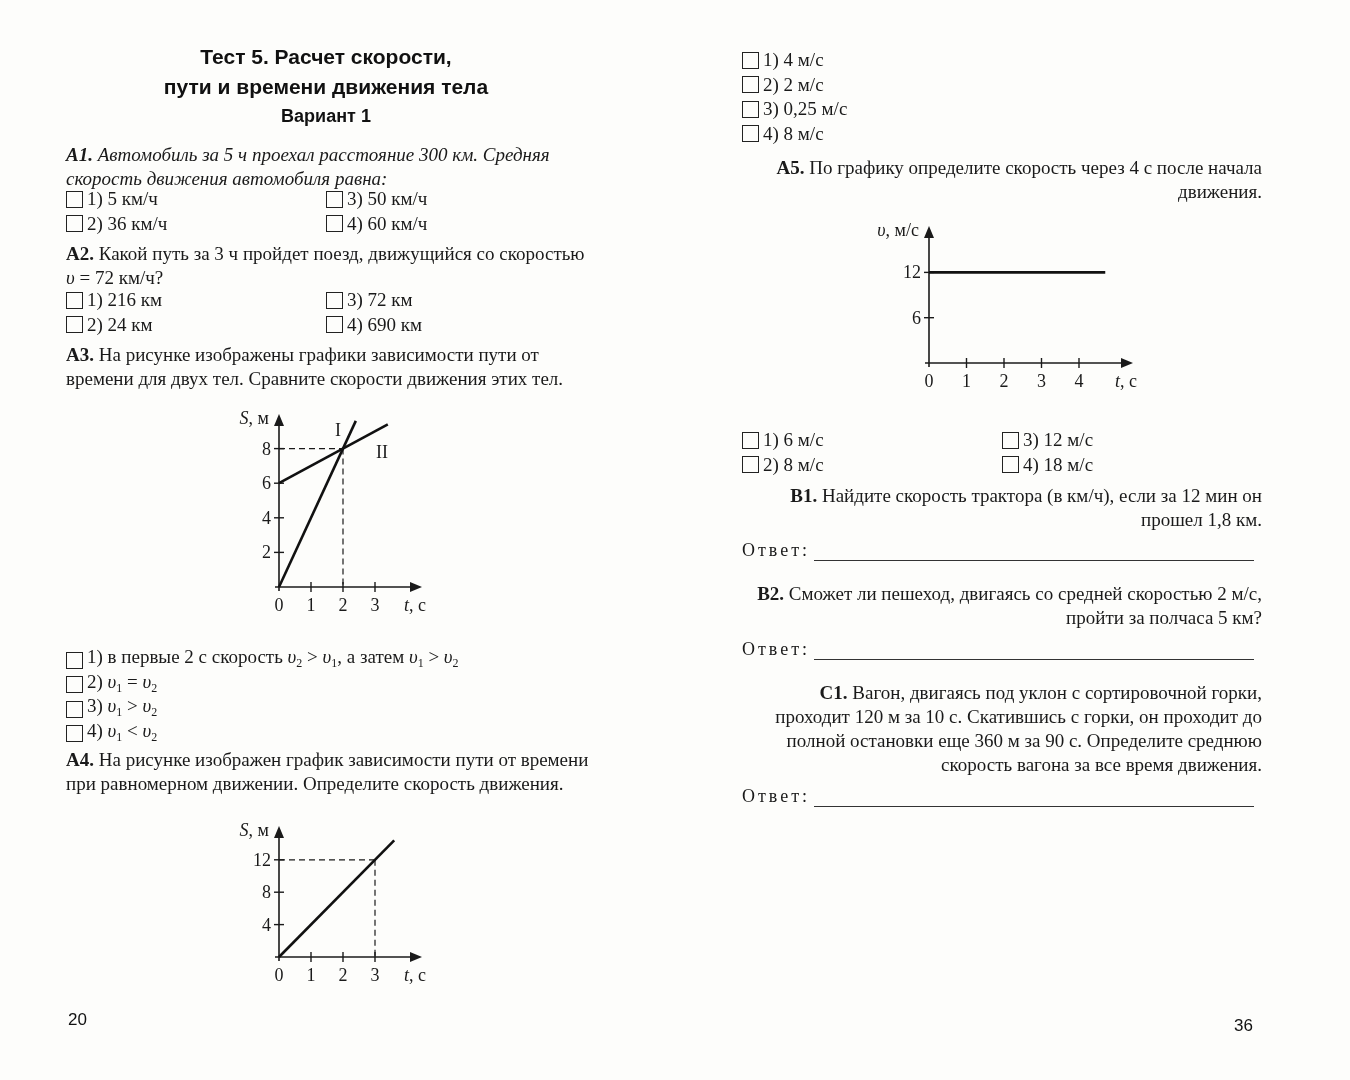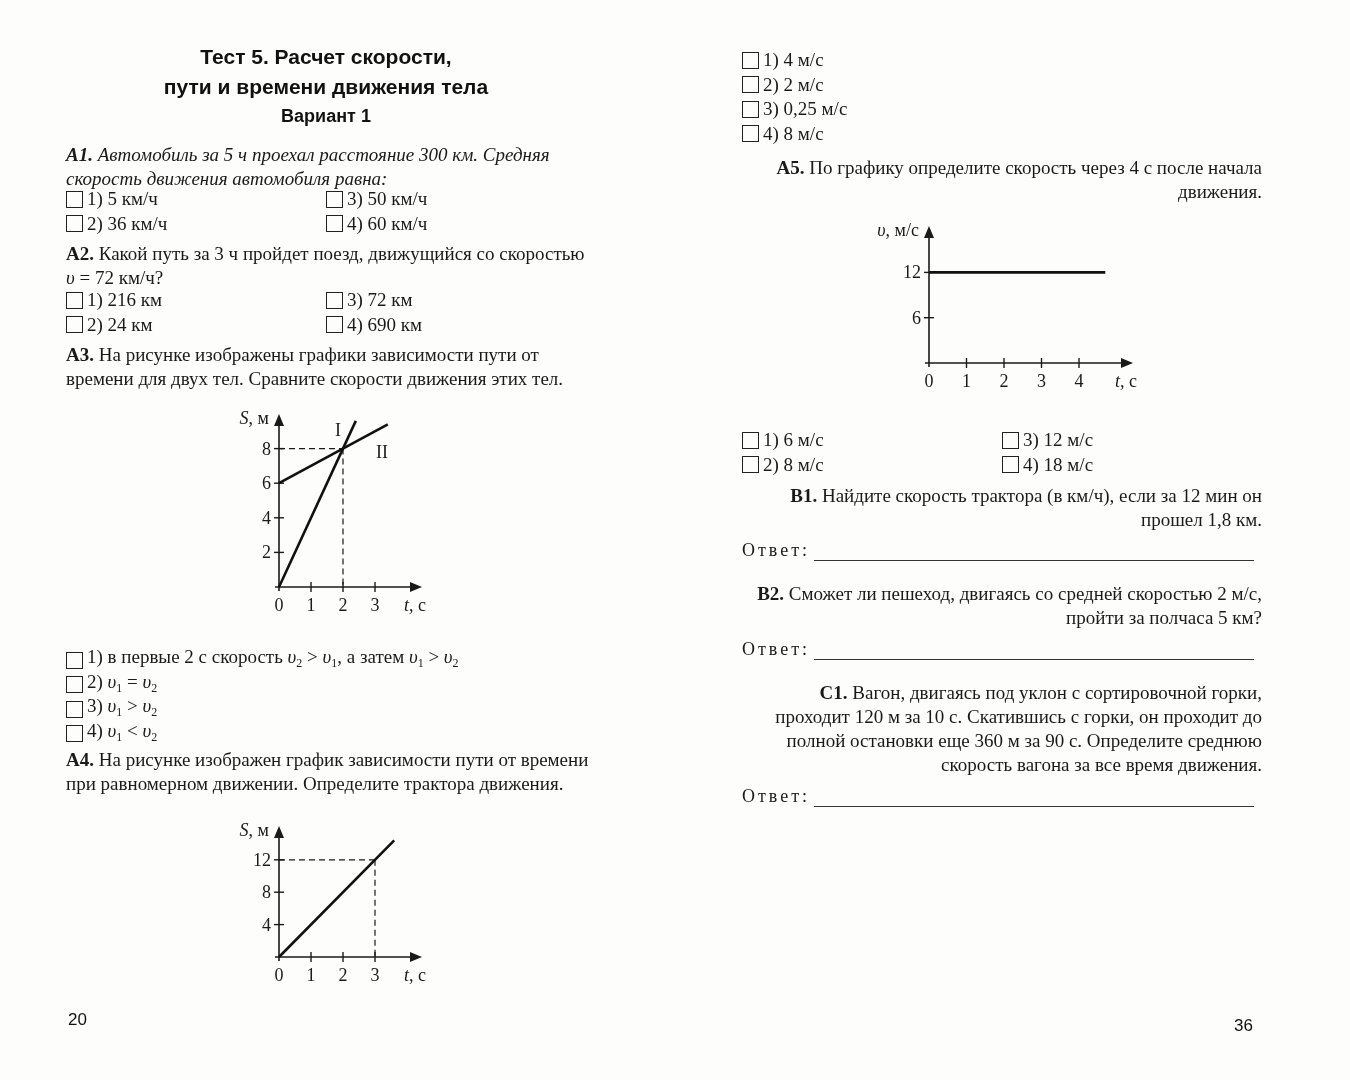--- a/index.html
+++ b/index.html
@@ -136,21 +136,21 @@
       <span><span>3) </span><i>υ</i><sub>1</sub><span> &gt; </span><i>υ</i><sub>2</sub></span>
     </div>
     <div class="opt">
         <span class="box"></span>
       <span><span>4) </span><i>υ</i><sub>1</sub><span> &lt; </span><i>υ</i><sub>2</sub></span>
     </div>
   </div>
 
   <div class="q" style="left:66px; top:748px; width:525px;">
     <span class="num">А4.</span>
-    <span>На рисунке изображен график зависимости пути от времени при равномерном движении. Определите трактора движения.</span>
+    <span>На рисунке изображен график зависимости пути от времени при равномерном движении. Определите скорость движения.</span>
   </div>
 
   <svg id="chart-a4" style="position:absolute; left:220px; top:820px;" width="220" height="180">
       <line x1="55" y1="137" x2="190" y2="137" stroke="#1a1a1a" stroke-width="1.6"></line>
       <polygon points="202,137 190,132 190,142" fill="#1a1a1a"></polygon>
       <line x1="59" y1="141" x2="59" y2="18" stroke="#1a1a1a" stroke-width="1.6"></line>
       <polygon points="59,6 54,18 64,18" fill="#1a1a1a"></polygon>
       <text x="59" y="161" text-anchor="middle">0</text>
       <line x1="91" y1="132" x2="91" y2="142" stroke="#1a1a1a" stroke-width="1.4"></line>
       <text x="91" y="161" text-anchor="middle">1</text>

